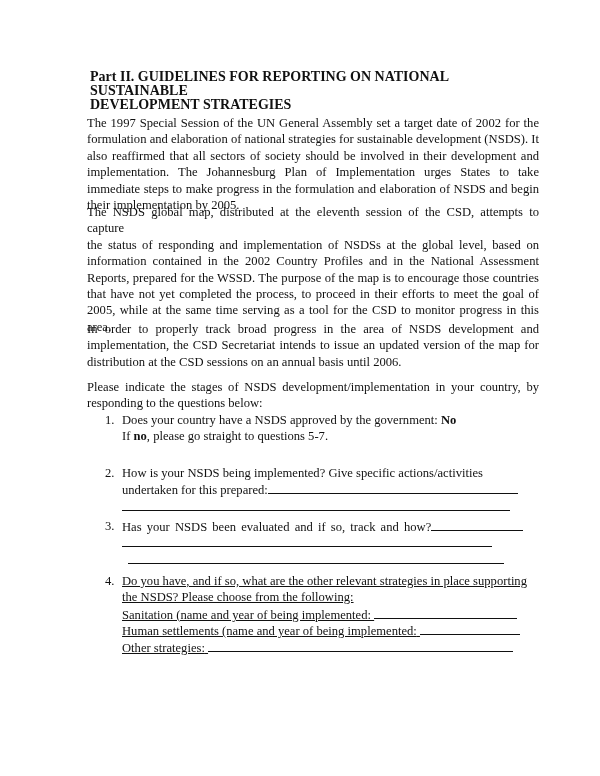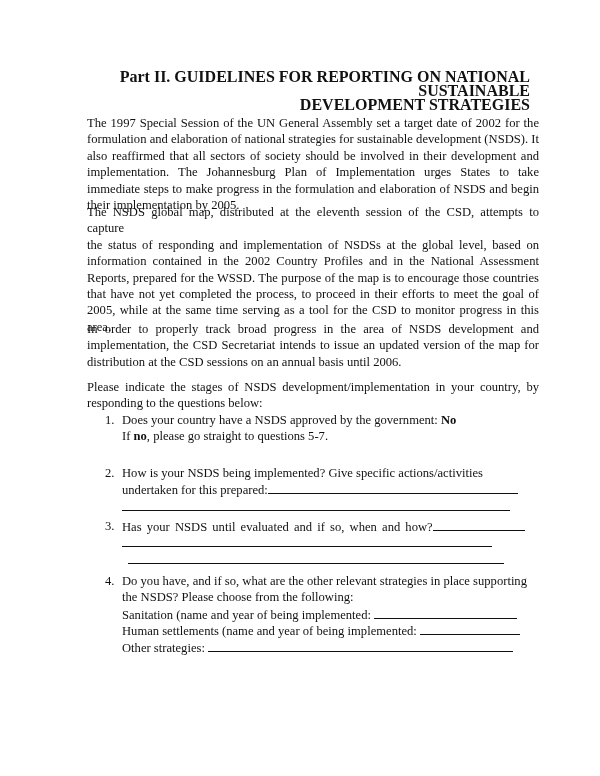--- a/index.html
+++ b/index.html
@@ -1,20 +1,20 @@
 <!DOCTYPE html>
 <html><head>
 <meta charset="utf-8">
 <style>
   html, body { margin: 0; padding: 0; background: #ffffff; }
   body { width: 600px; height: 776px; position: relative; overflow: hidden;
          font-family: "Liberation Serif", serif; color: #111; font-size: 12.6px; }
   .page { position: absolute; left: 0; top: 0; width: 600px; height: 776px; }
-  .title { position: absolute; left: 90px; width: 440px; top: 70px; text-align: right;
-           font-weight: bold; font-size: 16px; line-height: 14px; }
+  .title { position: absolute; left: 90px; width: 440px; top: 70px; text-align: left;
+           font-weight: bold; font-size: 14px; line-height: 14px; }
   .para { position: absolute; left: 87px; width: 452px; text-align: justify;
           line-height: 16.4px; }
   .para span.line { display: block; text-align: justify; text-align-last: justify; }
   .para span.line.last { text-align-last: left; }
   .q { position: absolute; left: 105px; width: 440px; line-height: 16.4px; }
   .q .num { position: absolute; left: 0; width: 18px; }
   .q .body { position: absolute; left: 17px; width: 420px; }
   .row { display: block; white-space: nowrap; height: 16.4px; }
   .blank { display: inline-block; border-bottom: 1px solid #111; height: 12px; vertical-align: baseline; }
   b { font-weight: bold; }
@@ -82,34 +82,34 @@
       <span class="row">
         <span class="blank" style="width:388px;"></span>
       </span>
     </div>
   </div>
 
   <div class="q" style="top:518px;">
     <span class="num">3.</span>
     <div class="body">
       <span class="row" style="word-spacing:2px;">
-        <span>Has your NSDS until evaluated and if so, when and how?</span><span class="blank" style="width:92px;"></span>
+        <span>Has your NSDS been evaluated and if so, track and how?</span><span class="blank" style="width:92px;"></span>
       </span>
       <span class="row">
         <span class="blank" style="width:370px;"></span>
       </span>
       <span class="row">
         <span class="blank" style="width:376px; margin-left:6px;"></span>
       </span>
     </div>
   </div>
 
   <div class="q" style="top:573px;">
     <span class="num">4.</span>
-    <div class="body" style="width:430px;">
+    <div class="body" style="width:430px;text-decoration:underline;">
       <span class="row">Do you have, and if so, what are the other relevant strategies in place supporting</span>
       <span class="row">the NSDS? Please choose from the following:</span>
       <span class="row">
         <span>Sanitation (name and year of being implemented:</span>
         <span class="blank" style="width:143px;"></span>
       </span>
       <span class="row">
         <span>Human settlements (name and year of being implemented:</span>
         <span class="blank" style="width:100px;"></span>
       </span>

